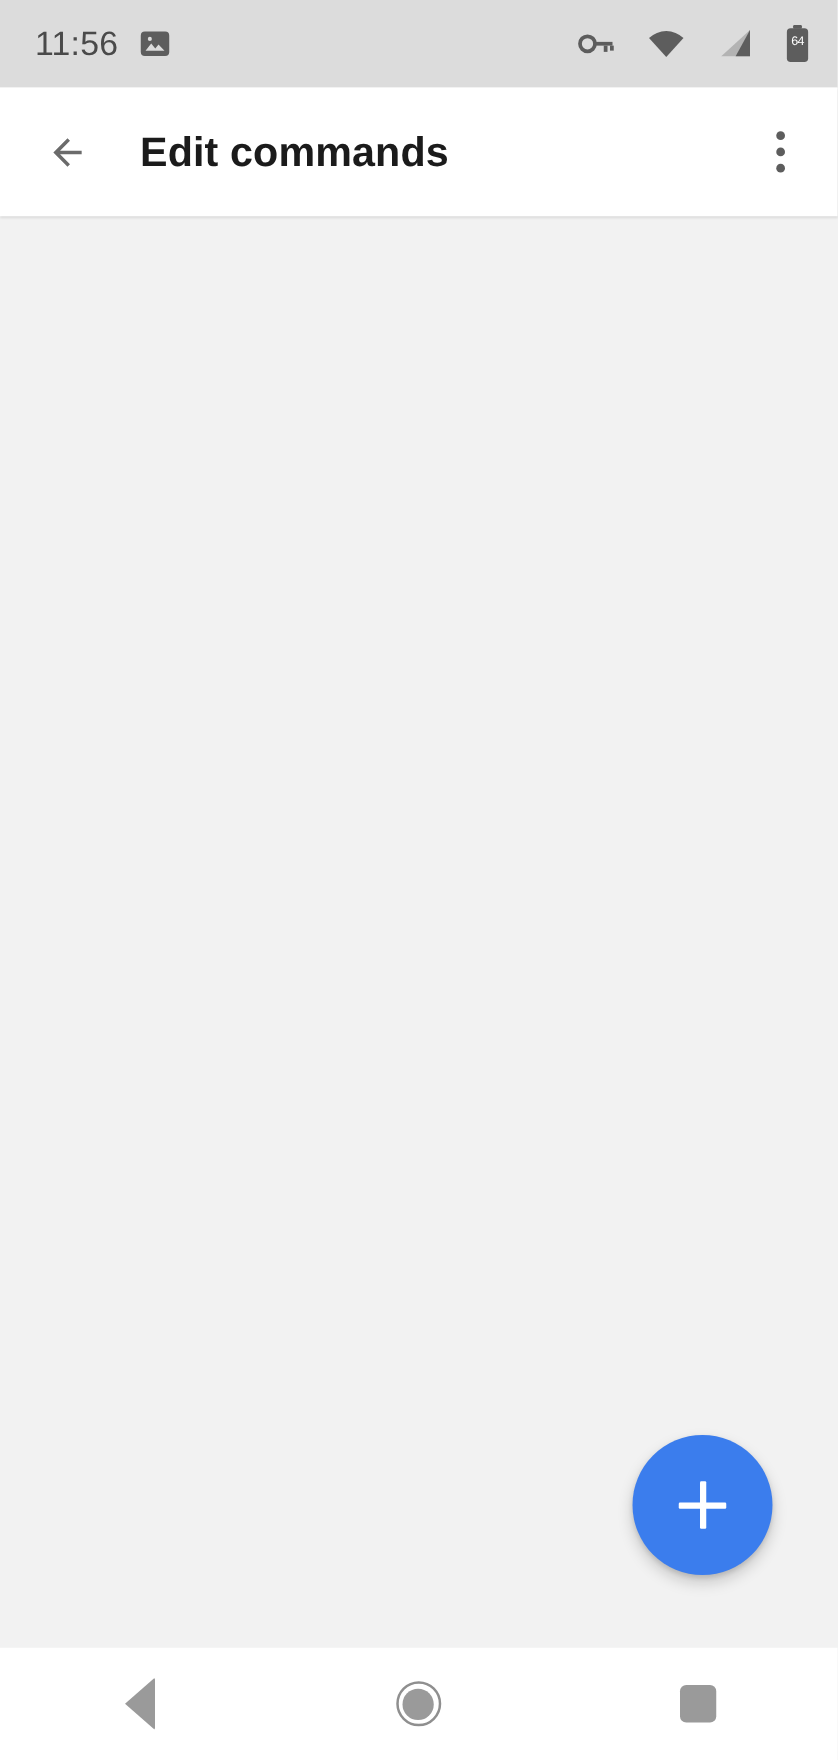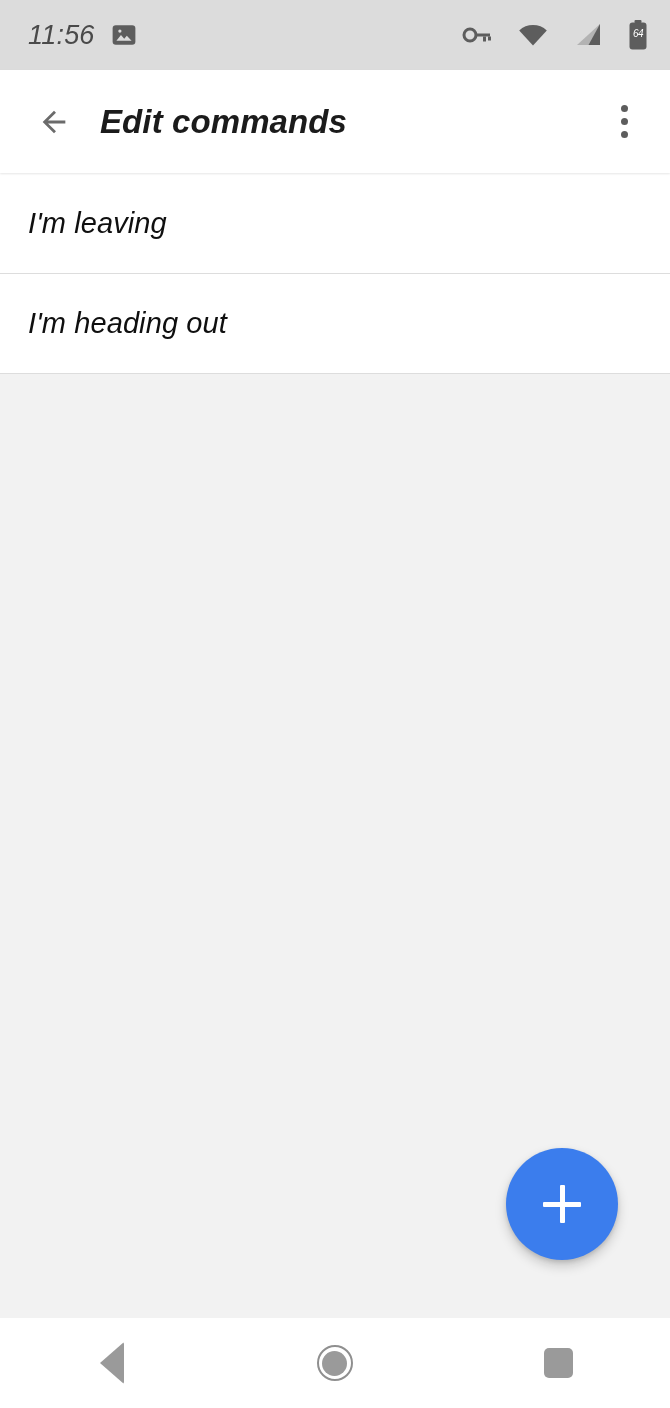--- a/index.html
+++ b/index.html
@@ -14,21 +14,20 @@
     -webkit-font-smoothing: antialiased;
     overflow: hidden;
   }
   .phone {
     position: relative;
     width: 670px;
     height: 1408px;
     background: #f2f2f2;
     display: flex;
     flex-direction: column;
-    font-style: italic;
   }
 
   
   .status-bar {
     height: 70px;
     background: #dcdcdc;
     display: flex;
     align-items: center;
     justify-content: space-between;
     padding: 0 22px 0 28px;
@@ -92,21 +91,21 @@
     height: 52px;
     display: flex;
     align-items: center;
     justify-content: center;
     cursor: pointer;
   }
   .app-title {
     font-size: 33px;
     font-weight: 600;
     color: #1b1b1b;
-    margin-left: 20px;
+    margin-left: 32px;
     letter-spacing: 0.1px;
     white-space: nowrap;
   }
   .overflow-btn {
     margin-left: auto;
     width: 48px;
     height: 52px;
     display: flex;
     flex-direction: column;
     align-items: center;
@@ -276,28 +275,20 @@
       </svg>
     </div>
     <div class="app-title">Edit commands</div>
     <div class="overflow-btn">
       <span class="dot"></span>
       <span class="dot"></span>
       <span class="dot"></span>
     </div>
   </div>
 
-  <div class="list">
-    <div class="list-item">
-      <span class="list-item-label">I'm leaving</span>
-    </div>
-    <div class="list-item">
-      <span class="list-item-label">I'm heading out</span>
-    </div>
-  </div>
 
   <div class="content">
     <div class="fab">
       <span class="plus-h"></span>
       <span class="plus-v"></span>
     </div>
   </div>
 
   <div class="nav-bar">
     <div class="nav-btn">

